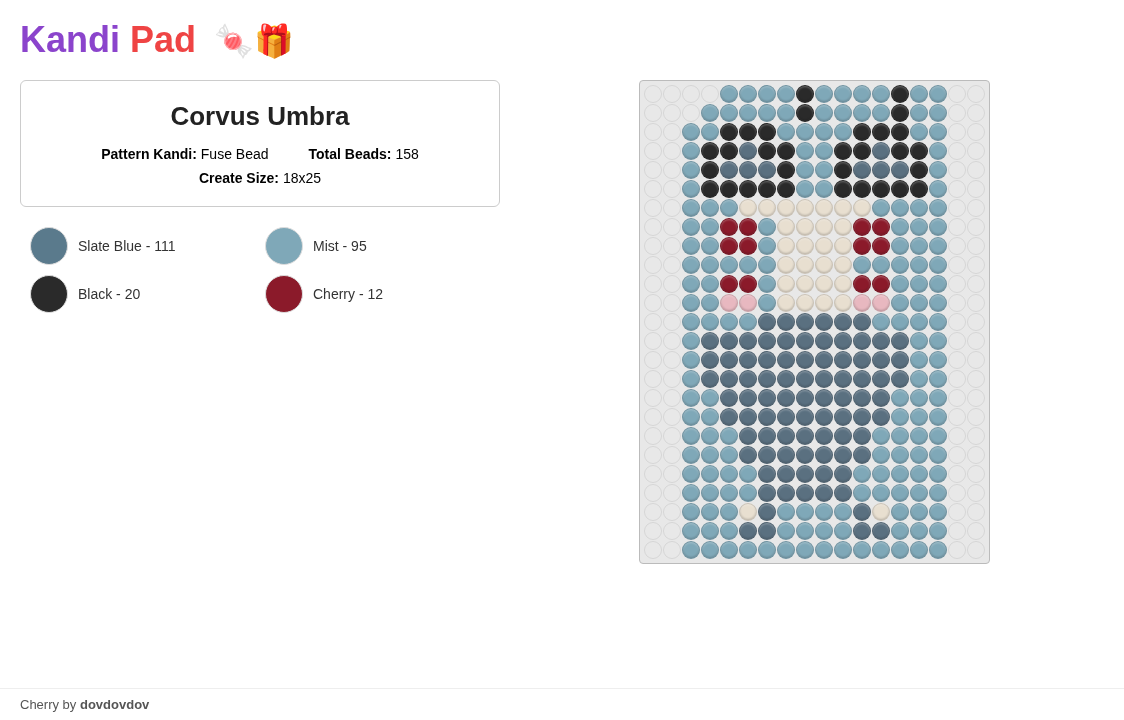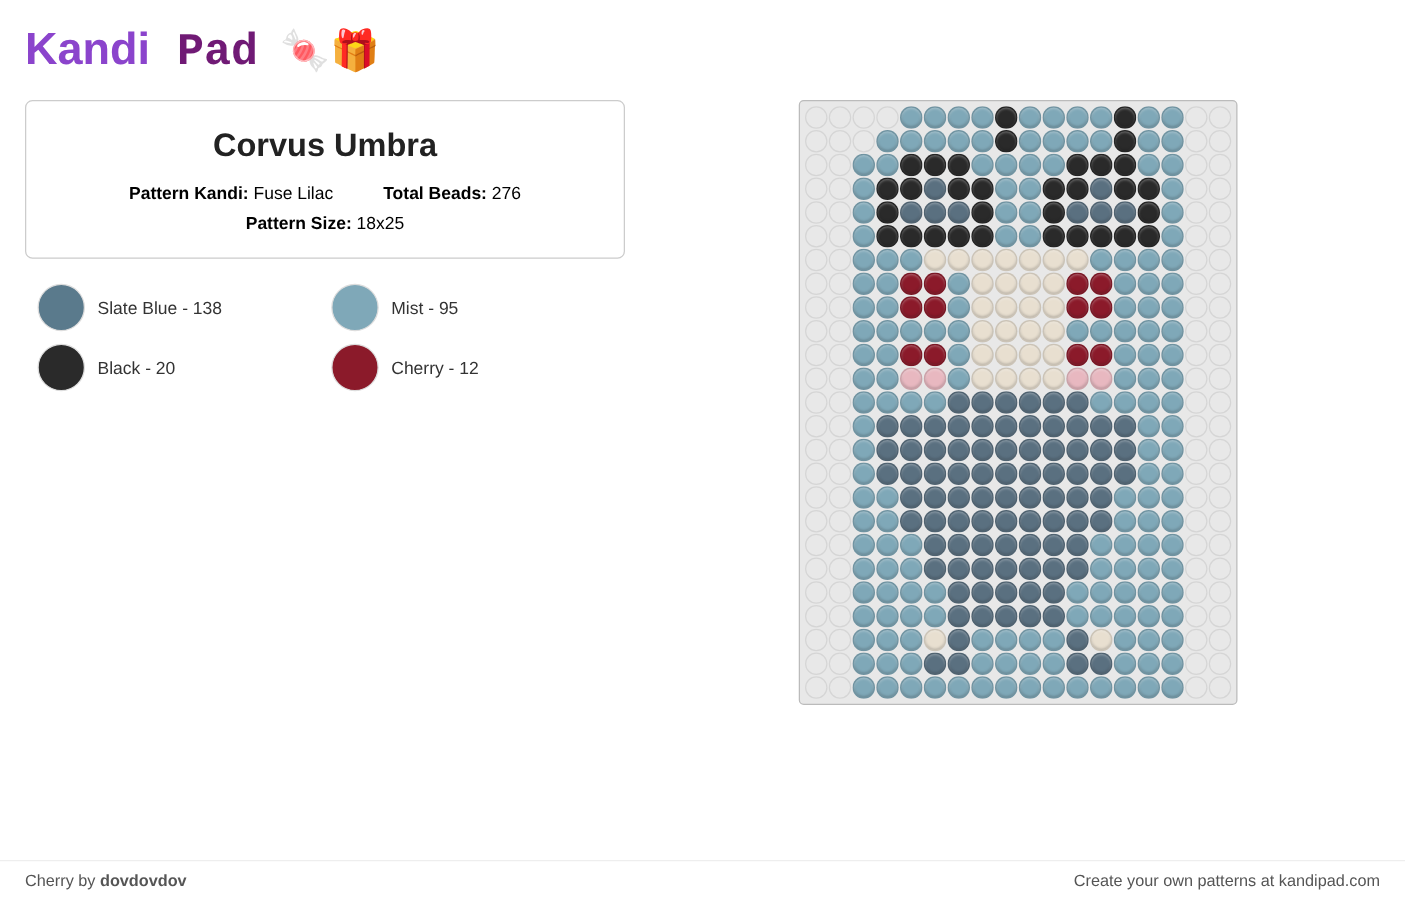--- a/index.html
+++ b/index.html
@@ -18,21 +18,21 @@
       align-items: center;
       padding: 10px 20px;
       height: 80px;
     }
 
     .logo-text {
       font-size: 36px;
       font-weight: bold;
     }
     .logo-kandi { color: #8B44CC; }
-    .logo-pad { color: #701a75; font-family: Liberation Mono, monospace; }
+    .logo-pad { color: #ef4444; }
     .logo-emoji { font-size: 32px; margin-left: 8px; }
 
     
     .main-content {
       display: flex;
       flex: 1;
       padding: 0 20px 10px 20px;
       gap: 24px;
     }
 
@@ -142,39 +142,39 @@
   </div>
 </div>
 
 <div class="main-content">
   <div class="left-panel">
     <div class="pattern-card">
       <div class="pattern-title">Corvus Umbra</div>
       <div class="pattern-info">
         <span>
           <strong>Pattern Kandi:</strong>
-          <span>Fuse Lilac</span>
+          <span>Fuse Bead</span>
         </span>
         <span>
           <strong>Total Beads:</strong>
-          <span>276</span>
+          <span>158</span>
         </span>
       </div>
       <div class="pattern-info" style="margin-top:8px;">
         <span>
-          <strong>Pattern Size:</strong>
+          <strong>Create Size:</strong>
           <span>18x25</span>
         </span>
       </div>
     </div>
 
     <div class="color-grid" id="color-grid">
     <div class="color-item">
           <div class="color-swatch" style="background: rgb(90, 122, 140);"></div>
-          <span>Slate Blue - 138</span>
+          <span>Slate Blue - 111</span>
         </div>
         <div class="color-item">
           <div class="color-swatch" style="background: rgb(127, 168, 184);"></div>
           <span>Mist - 95</span>
         </div>
         <div class="color-item">
           <div class="color-swatch" style="background: rgb(42, 42, 42);"></div>
           <span>Black - 20</span>
         </div>
         <div class="color-item">
@@ -640,14 +640,13 @@
         </div>
     </div>
   </div>
 </div>
 
 <div class="footer">
   <span>
     <span>Cherry by</span>
     <strong>dovdovdov</strong>
   </span>
-  <span>Create your own patterns at kandipad.com</span>
 </div>
 
 </body></html>

